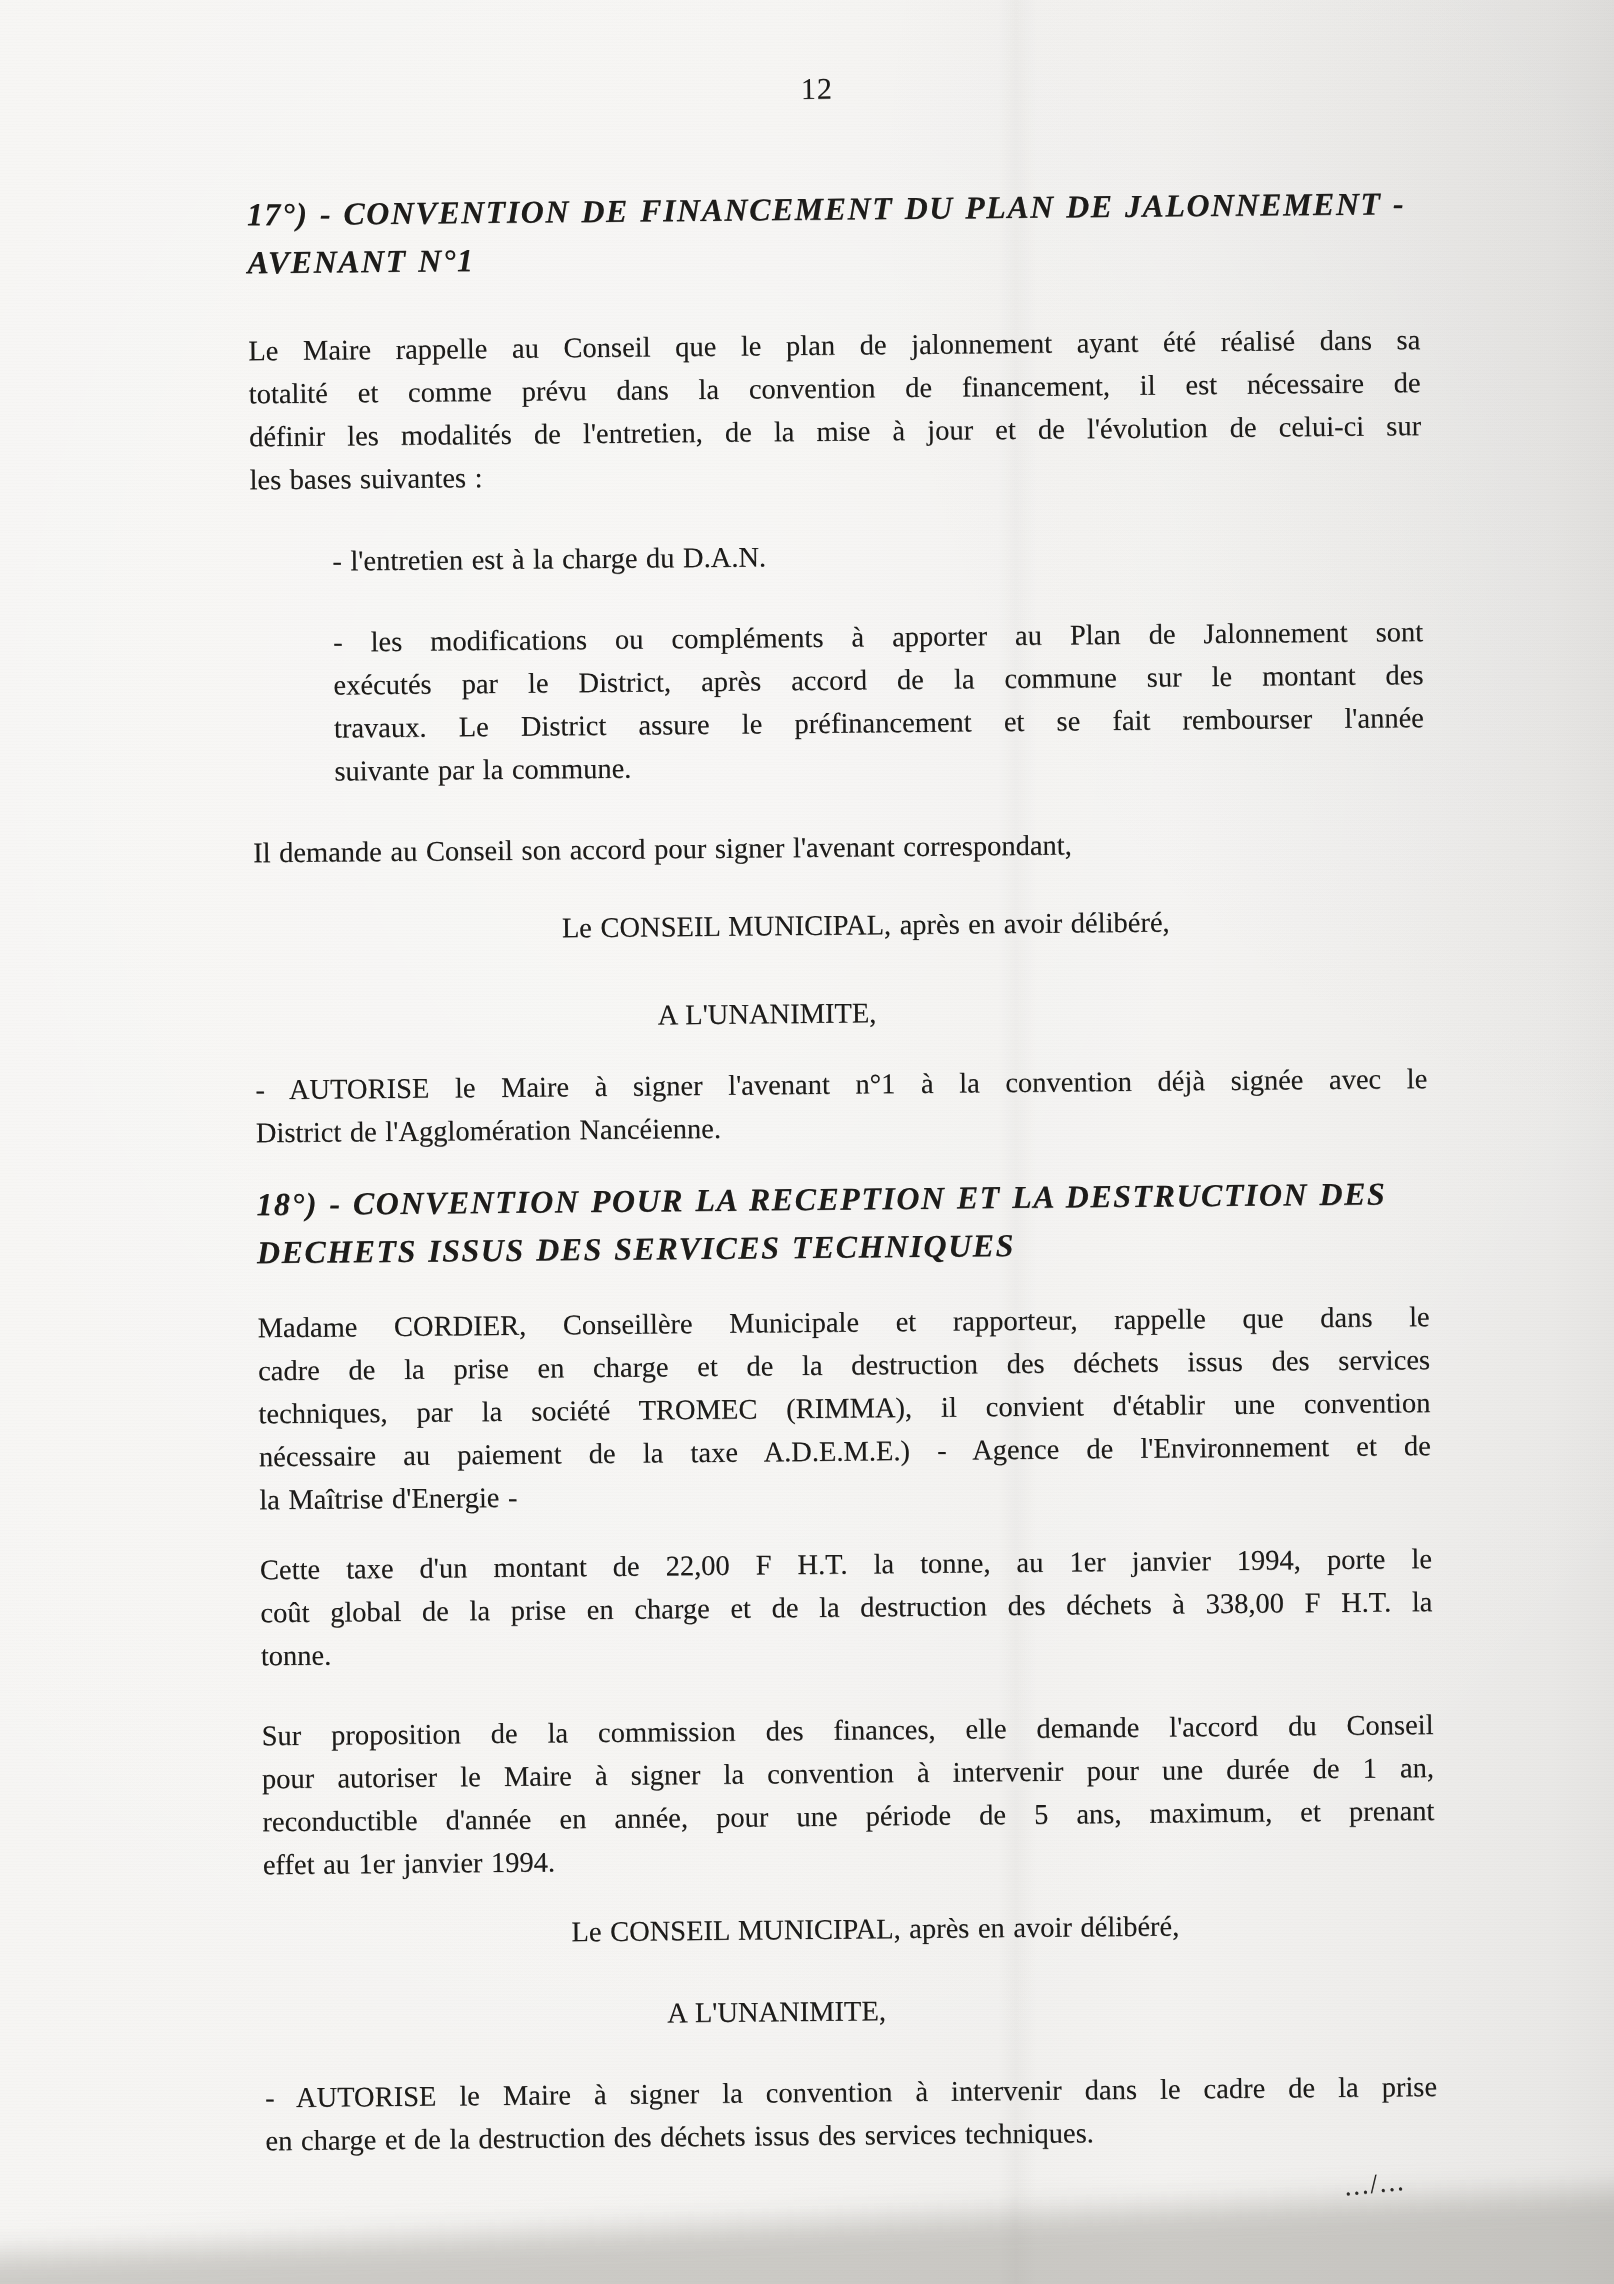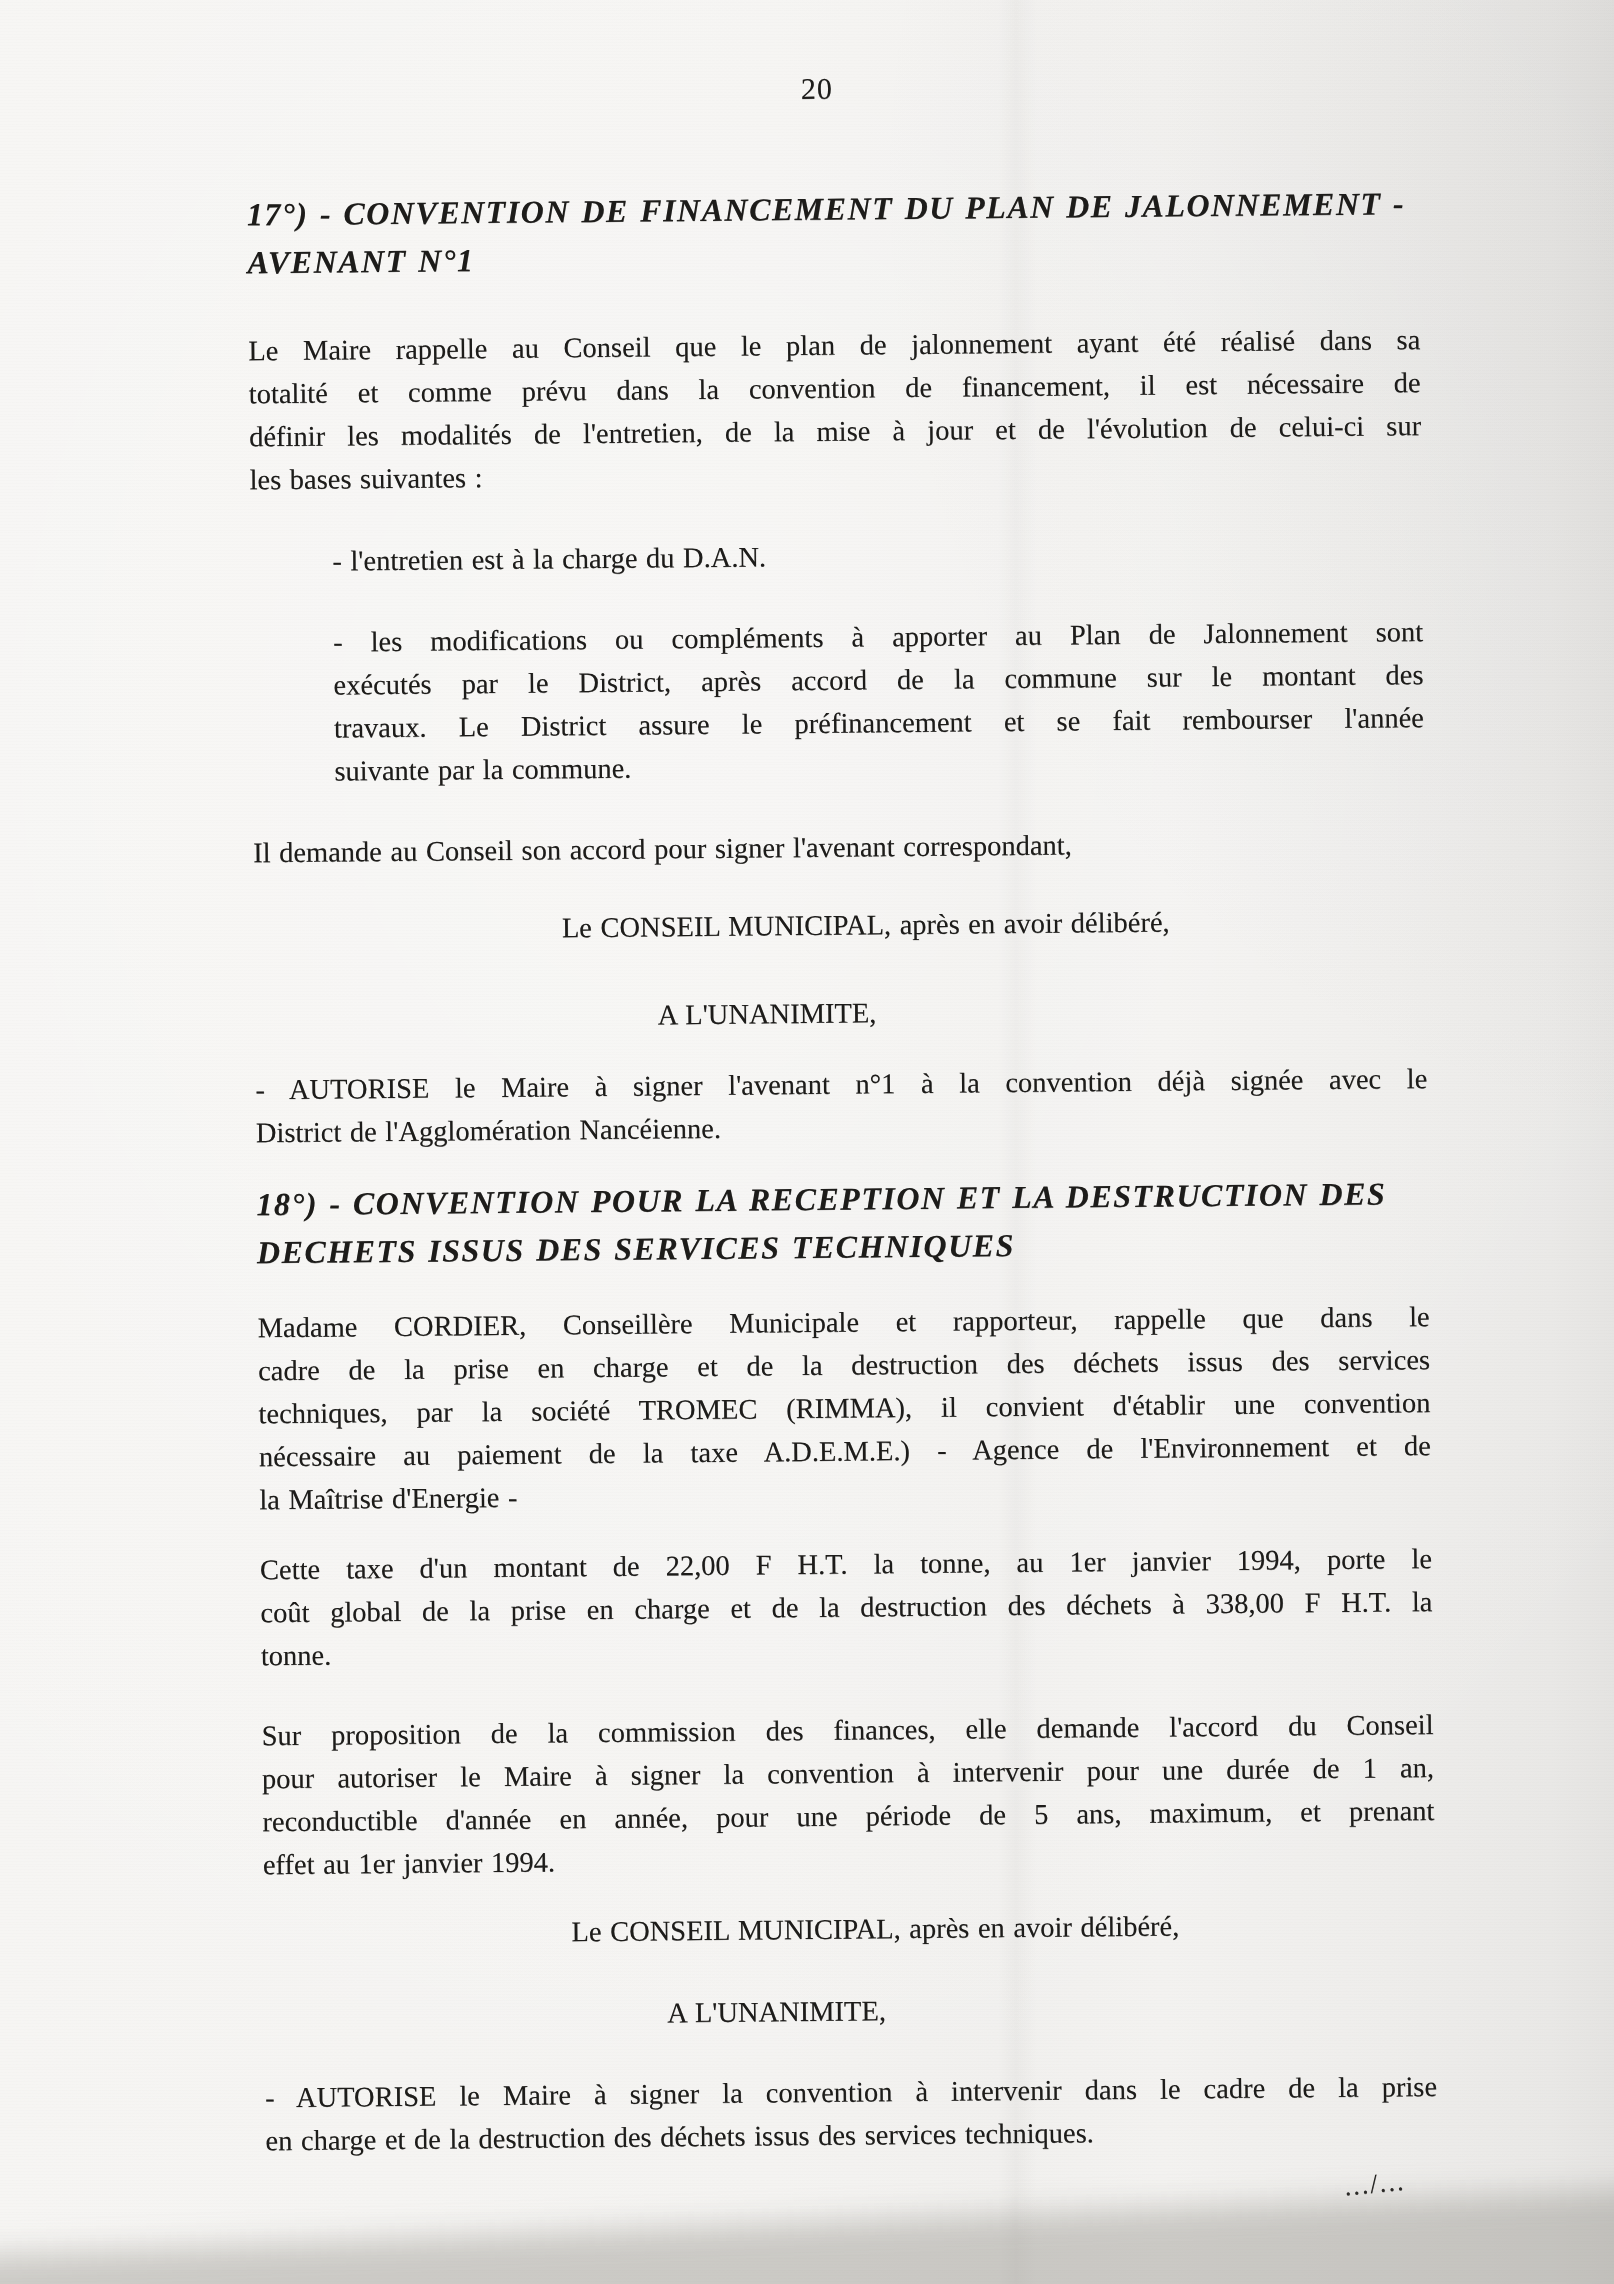--- a/index.html
+++ b/index.html
@@ -45,21 +45,21 @@
   }
   .pageno{font-size:30px;letter-spacing:1px}
   .contmark{font-size:27px;letter-spacing:1.9px;transform:rotate(-5deg);white-space:nowrap}
 </style>
 </head>
 <body>
 
 <div class="page">
   <div class="content">
 
-    <div class="blk pageno" style="left:810px;top:72px">20</div>
+    <div class="blk pageno" style="left:810px;top:72px">12</div>
 
     <div class="blk title" style="left:255px;top:185px">
       <div class="ln">17°) - CONVENTION DE FINANCEMENT DU PLAN DE JALONNEMENT -</div>
       <div class="ln">AVENANT N°1</div>
     </div>
 
     <div class="blk" style="left:255px;top:324px;width:1172px">
       <div class="ln full">Le Maire rappelle au Conseil que le plan de jalonnement ayant été réalisé dans sa</div>
       <div class="ln full">totalité et comme prévu dans la convention de financement, il est nécessaire de</div>
       <div class="ln full">définir les modalités de l'entretien, de la mise à jour et de l'évolution de celui-ci sur</div>

